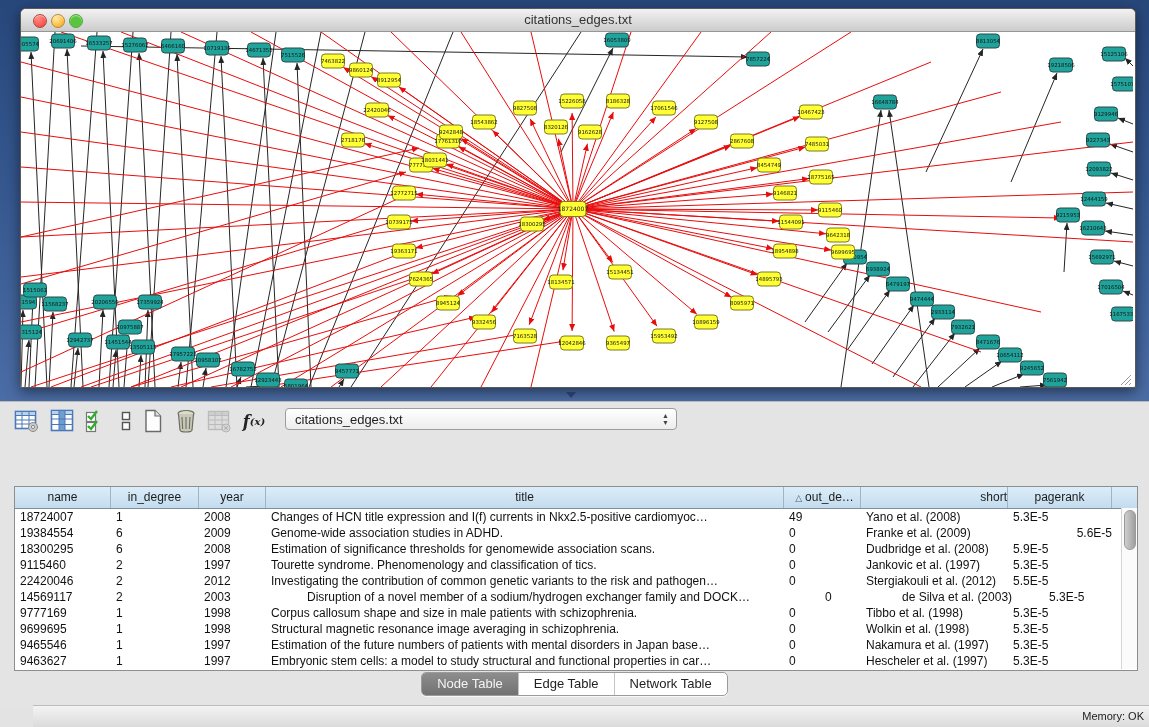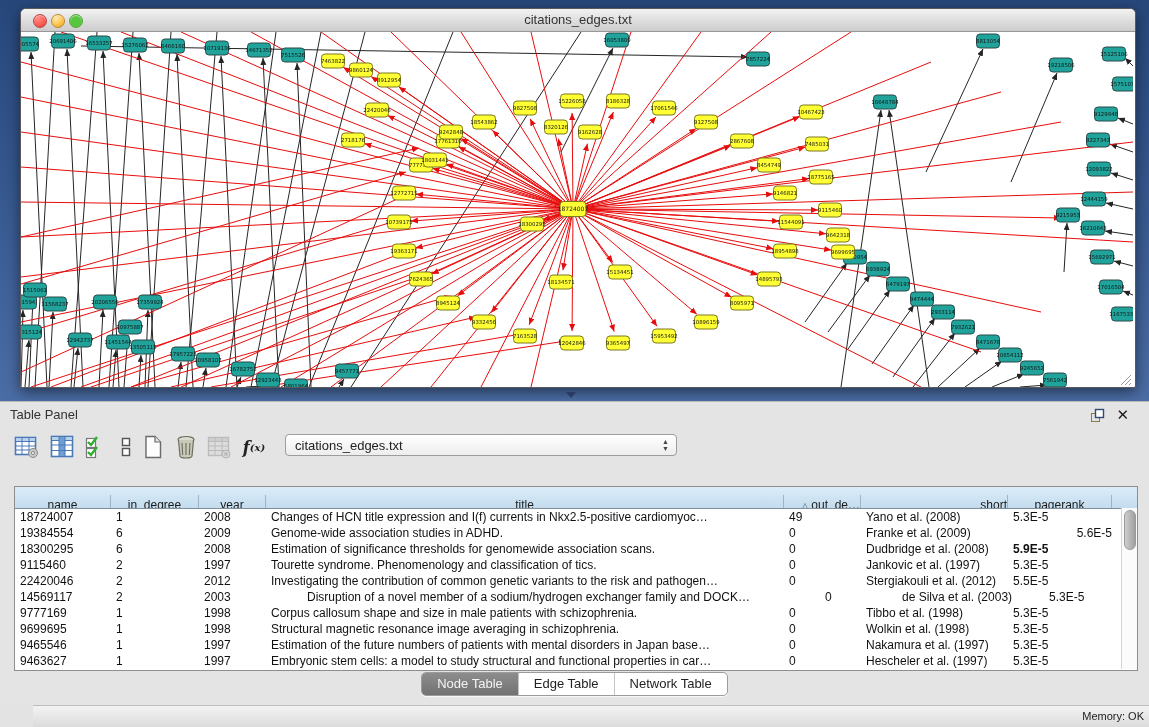--- a/index.html
+++ b/index.html
@@ -35,21 +35,21 @@
   .fx{font-family:"DejaVu Serif","Liberation Serif",serif;font-style:italic;color:#222;}
   .fx b{font-size:16px;font-weight:bold;}
   .fx small{font-size:10px;font-weight:bold;}
   .combo{position:absolute;left:285px;top:6px;width:392px;height:22px;border:1px solid #9d9d9d;border-radius:4px;
          background:linear-gradient(#ffffff,#ededed);font-size:13px;color:#222;line-height:22px;padding-left:9px;box-sizing:border-box;}
   .combo .steppers{position:absolute;right:7px;top:3px;display:flex;flex-direction:column;line-height:7px;font-size:7px;color:#444;}
   
   .tablewrap{position:absolute;left:14px;top:84px;width:1122px;height:183px;background:#fff;border:1px solid #8e8e8e;overflow:hidden;}
   .thead{display:flex;height:21px;background:linear-gradient(#dcedf9,#c3dcee);border-bottom:1px solid #7f8f9c;}
   .hcell{box-sizing:border-box;border-right:1px solid #9db5c7;font-size:12px;color:#1c1c1c;text-align:center;
-         line-height:20px;overflow:hidden;white-space:nowrap;flex:none;margin-top:8px;}
+         line-height:20px;overflow:hidden;white-space:nowrap;flex:none;}
   .hcell .sort{color:#44607e;font-size:9px;margin-right:3px;}
   .trow{display:flex;height:16px;line-height:16px;}
   .tcell{box-sizing:border-box;padding-left:5px;font-size:12px;color:#111;overflow:hidden;white-space:nowrap;flex:none;}
   .vscroll{position:absolute;right:0;top:21px;width:15px;height:161px;background:#fbfbfb;border-left:1px solid #d5d5d5;}
   .vthumb{position:absolute;left:2px;top:2px;width:10px;height:38px;border-radius:6px;
           background:linear-gradient(90deg,#cfcfcf,#9f9f9f);border:1px solid #9a9a9a;}
   
   .tabbar{position:absolute;left:0;right:0;bottom:10px;display:flex;justify-content:center;}
   .tabgroup{display:flex;border:1px solid #9b9b9b;border-radius:5px;overflow:hidden;background:#fff;
             box-shadow:0 1px 1px rgba(255,255,255,.8);height:22px;line-height:22px;font-size:13px;}
@@ -620,30 +620,20 @@
         </svg>
       <svg class="grip" viewBox="0 0 14 14">
         <path d="M3,13 L13,3 M7,13 L13,7 M11,13 L13,11" stroke="#9a9a9a" stroke-width="1" fill="none"></path>
       </svg>
     </div>
   </div>
   <div class="split-handle"></div>
 </div>
 
 <div class="table-panel">
-  <div class="panel-head">
-    <span class="panel-title">Table Panel</span>
-    <span class="float-ic">
-      <svg width="15" height="15" viewBox="0 0 15 15">
-        <rect x="1.5" y="5.5" width="8" height="8" fill="none" stroke="#8a7a45" stroke-width="1"></rect>
-        <rect x="5.5" y="1.5" width="8" height="8" fill="#fdfdfd" stroke="#2e4a78" stroke-width="1.4"></rect>
-      </svg>
-    </span>
-    <span class="close-ic">✕</span>
-  </div>
 
   <div class="toolbar">
     <span class="tbicon" style="left:13px">
       <svg width="26" height="26" viewBox="0 0 26 26">
         <rect x="1.5" y="3.5" width="20" height="17" fill="#fff" stroke="#4a78b8" stroke-width="1.6"></rect>
         <rect x="1.5" y="3.5" width="20" height="4" fill="#b9d2ec" stroke="#4a78b8" stroke-width="1"></rect>
         <path d="M8,4 V20 M15,4 V20 M2,12 H21 M2,16 H21" stroke="#4a78b8" stroke-width="1"></path>
         <circle cx="19" cy="19" r="4.5" fill="#c9c9c9" stroke="#8a8a8a"></circle>
         <circle cx="19" cy="19" r="1.6" fill="#efefef" stroke="#8a8a8a"></circle>
       </svg>
@@ -704,21 +694,21 @@
         </span>
     </div>
   </div>
 
   <div class="tablewrap">
     <div class="thead" id="thead">
         <div class="hcell" style="width: 96px;">name</div>
         <div class="hcell" style="width: 88px;">in_degree</div>
         <div class="hcell" style="width: 67px;">year</div>
         <div class="hcell" style="width: 518px;">title</div>
-        <div class="hcell" style="width: 77px; text-align: right; padding-left: 5px;"><span class="sort">△</span>out_de…</div>
+        <div class="hcell" style="width: 77px; text-align: center; padding-left: 5px;"><span class="sort">△</span>out_de…</div>
         <div class="hcell" style="width: 147px; text-align: right;">short</div>
         <div class="hcell" style="width: 104px;">pagerank</div>
       </div>
     <div id="tbody">
         <div class="trow">
           <div class="tcell" style="width: 96px;">18724007</div>
           <div class="tcell" style="width: 88px;">1</div>
           <div class="tcell" style="width: 67px;">2008</div>
           <div class="tcell" style="width: 518px;">Changes of HCN title expression and I(f) currents in Nkx2.5-positive cardiomyoc…</div>
           <div class="tcell" style="width: 77px;">49</div>
@@ -734,21 +724,21 @@
           <div class="tcell" style="width: 147px;">Franke et al. (2009)</div>
           <div class="tcell" style="width: 104px; text-align: right;">5.6E-5</div>
         </div>
         <div class="trow">
           <div class="tcell" style="width: 96px;">18300295</div>
           <div class="tcell" style="width: 88px;">6</div>
           <div class="tcell" style="width: 67px;">2008</div>
           <div class="tcell" style="width: 518px;">Estimation of significance thresholds for genomewide association scans.</div>
           <div class="tcell" style="width: 77px;">0</div>
           <div class="tcell" style="width: 147px;">Dudbridge et al. (2008)</div>
-          <div class="tcell" style="width: 104px; font-weight: bold;">5.9E-5</div>
+          <div class="tcell" style="width: 104px;">5.9E-5</div>
         </div>
         <div class="trow">
           <div class="tcell" style="width: 96px;">9115460</div>
           <div class="tcell" style="width: 88px;">2</div>
           <div class="tcell" style="width: 67px;">1997</div>
           <div class="tcell" style="width: 518px;">Tourette syndrome. Phenomenology and classification of tics.</div>
           <div class="tcell" style="width: 77px;">0</div>
           <div class="tcell" style="width: 147px;">Jankovic et al. (1997)</div>
           <div class="tcell" style="width: 104px;">5.3E-5</div>
         </div>

